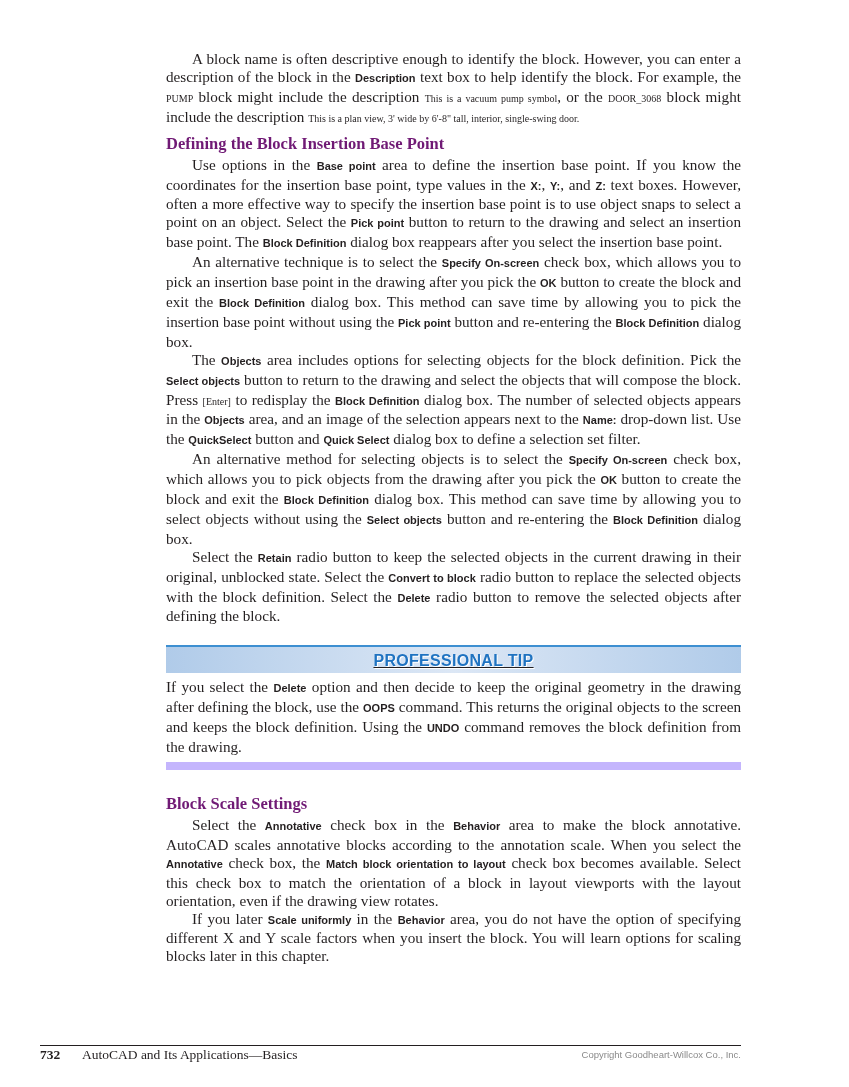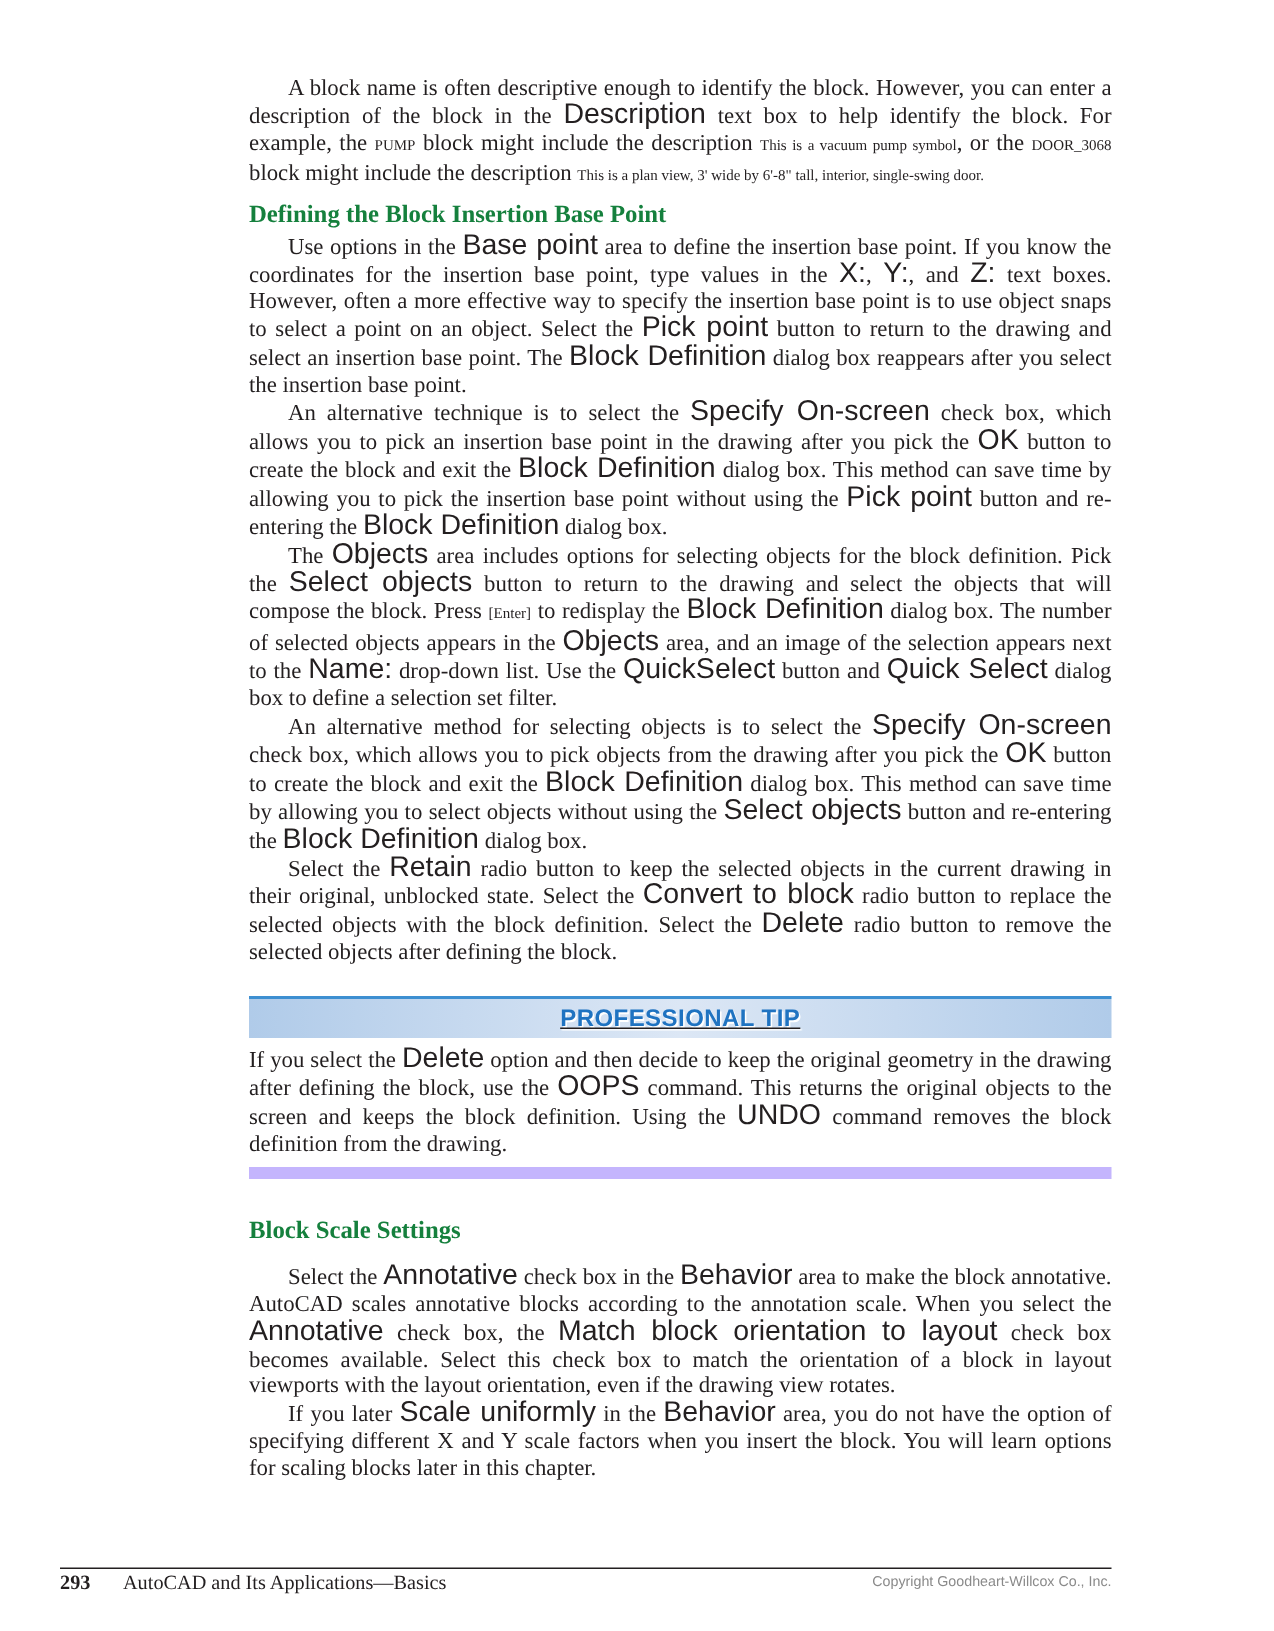--- a/index.html
+++ b/index.html
@@ -1,25 +1,25 @@
 <!DOCTYPE html>
 <html><head>
 <meta charset="utf-8">
 <style>
   html, body { margin: 0; padding: 0; background: #ffffff; }
   body { width: 849px; height: 1087px; position: relative; overflow: hidden; color: #231f20; }
   .page { position: absolute; left: 166px; top: 50px; width: 575px; }
   p { margin: 0; font-family: "Liberation Serif", "DejaVu Serif", serif; font-size: 15.2px; line-height: 17.9px; text-align: justify; }
   p.ind { text-indent: 26px; }
-  .b { font-family: "Liberation Sans", "DejaVu Sans", sans-serif; font-weight: normal; font-size: 19px; }
+  .b { font-family: "Liberation Sans", "DejaVu Sans", sans-serif; font-weight: bold; font-size: 11px; }
   .s { font-family: Liberation Serif, serif; font-size: 10px; }
-  h2 { margin: 0; font-family: "Liberation Serif", "DejaVu Serif", serif; font-weight: bold; font-size: 16.5px; line-height: 20px; color: #15803d; }
+  h2 { margin: 0; font-family: "Liberation Serif", "DejaVu Serif", serif; font-weight: bold; font-size: 16.5px; line-height: 20px; color: #701a75; }
   .h-def { margin-top: 6px; margin-bottom: 2px; }
   .h-sel { margin-top: 5px; margin-bottom: 2px; }
-  .h-scale { margin-top: 24px; margin-bottom: 12px; }
+  .h-scale { margin-top: 24px; margin-bottom: 2px; }
   .tip { margin-top: 20px; }
   .tip-bar { height: 26px; border-top: 2px solid #3d8fd1; background: linear-gradient(to right, #b0cbe9 0%, #dce7f5 50%, #b0cbe9 100%); text-align: center; text-decoration: underline; }
   .tip-title { font-family: "Liberation Sans", "DejaVu Sans", sans-serif; font-weight: bold; font-size: 16px; line-height: 27px; color: #1f73c1; letter-spacing: 0.3px; text-shadow: 1px 1px 0 #ffffff; }
   .tip-body { margin-top: 5px; padding-bottom: 6px; border-bottom: 8px solid #c4b5fd; }
   .footer { position: absolute; left: 40px; top: 1045px; width: 701px; border-top: 1px solid #231f20; padding-top: 1px; height: 20px; }
   .pgnum { position: absolute; left: 0; top: 1px; font-family: "Liberation Serif", "DejaVu Serif", serif; font-weight: bold; font-size: 13.5px; }
   .booktitle { position: absolute; left: 42px; top: 1px; font-family: "Liberation Serif", "DejaVu Serif", serif; font-size: 13.5px; }
   .copyright { position: absolute; right: 0; top: 3px; font-family: "Liberation Sans", "DejaVu Sans", sans-serif; font-size: 9.5px; color: #8a8a8a; }
 </style>
 </head>
@@ -45,16 +45,16 @@
       <p><span>If you select the </span><span class="b">Delete</span><span> option and then decide to keep the original geometry in the drawing after defining the block, use the </span><span class="b">OOPS</span><span> command. This returns the original objects to the screen and keeps the block definition. Using the </span><span class="b">UNDO</span><span> command removes the block definition from the drawing.</span></p>
     </div>
   </div>
 
   <h2 class="h-scale">Block Scale Settings</h2>
   <p class="ind"><span>Select the </span><span class="b">Annotative</span><span> check box in the </span><span class="b">Behavior</span><span> area to make the block annotative. AutoCAD scales annotative blocks according to the annotation scale. When you select the </span><span class="b">Annotative</span><span> check box, the </span><span class="b">Match block orientation to layout</span><span> check box becomes available. Select this check box to match the orientation of a block in layout viewports with the layout orientation, even if the drawing view rotates.</span></p>
   <p class="ind"><span>If you later </span><span class="b">Scale uniformly</span><span> in the </span><span class="b">Behavior</span><span> area, you do not have the option of specifying different X and Y scale factors when you insert the block. You will learn options for scaling blocks later in this chapter.</span></p>
 </div>
 
 <div class="footer">
-  <span class="pgnum">293</span>
+  <span class="pgnum">732</span>
   <span class="booktitle">AutoCAD and Its Applications—Basics</span>
   <span class="copyright">Copyright Goodheart-Willcox Co., Inc.</span>
 </div>
 
 </body></html>

